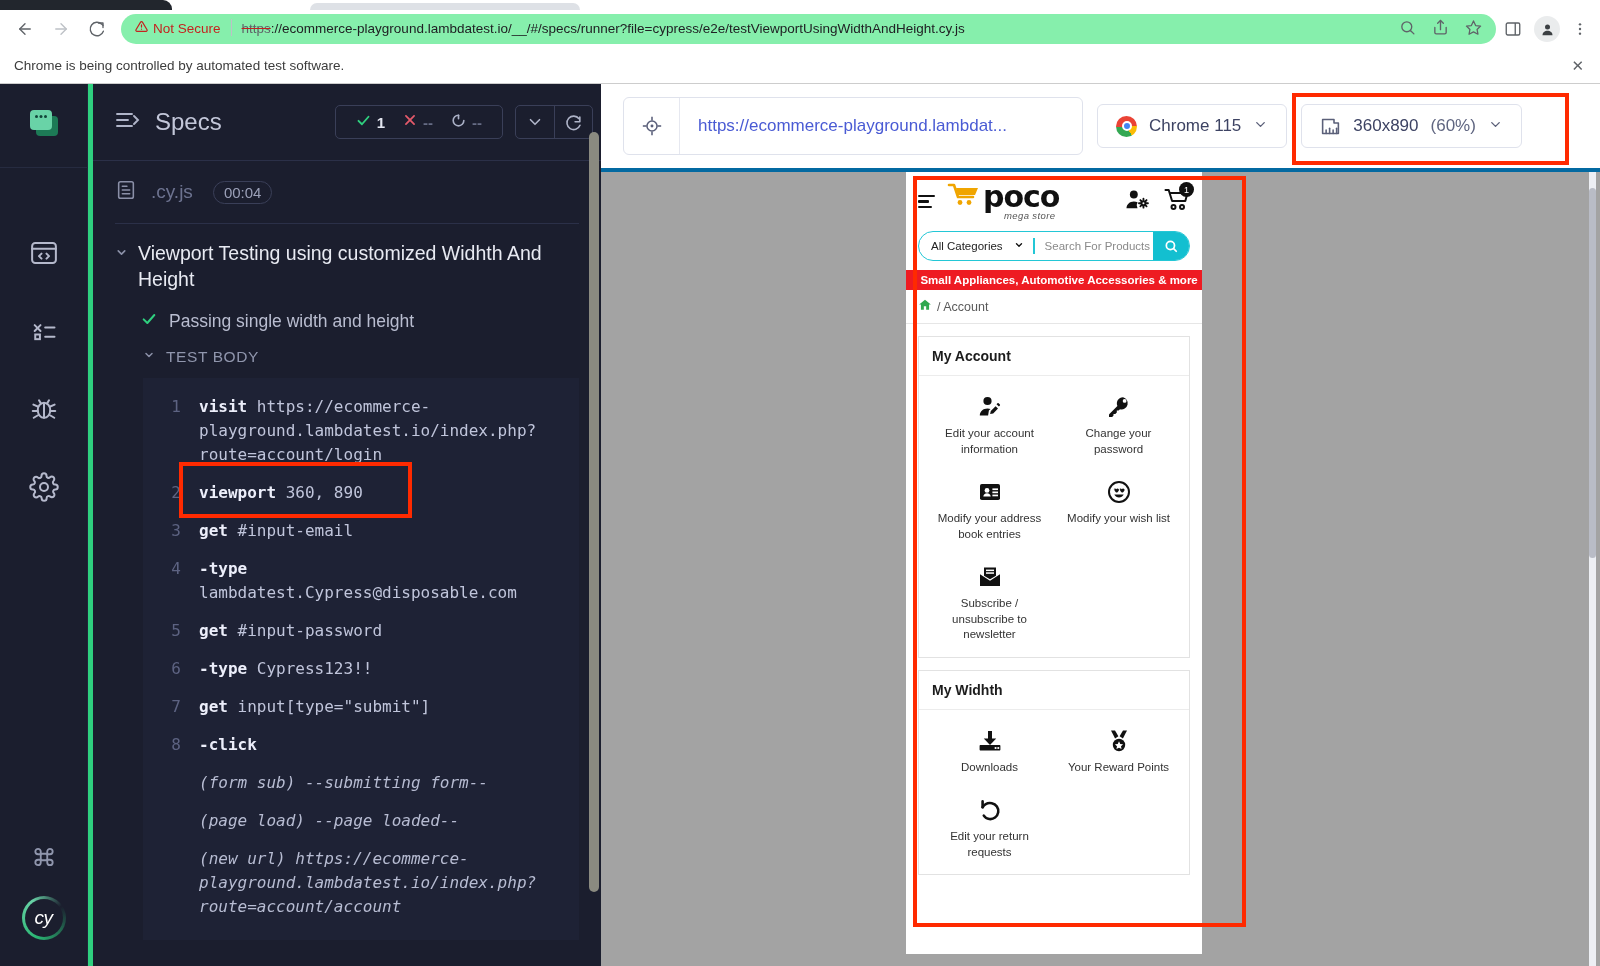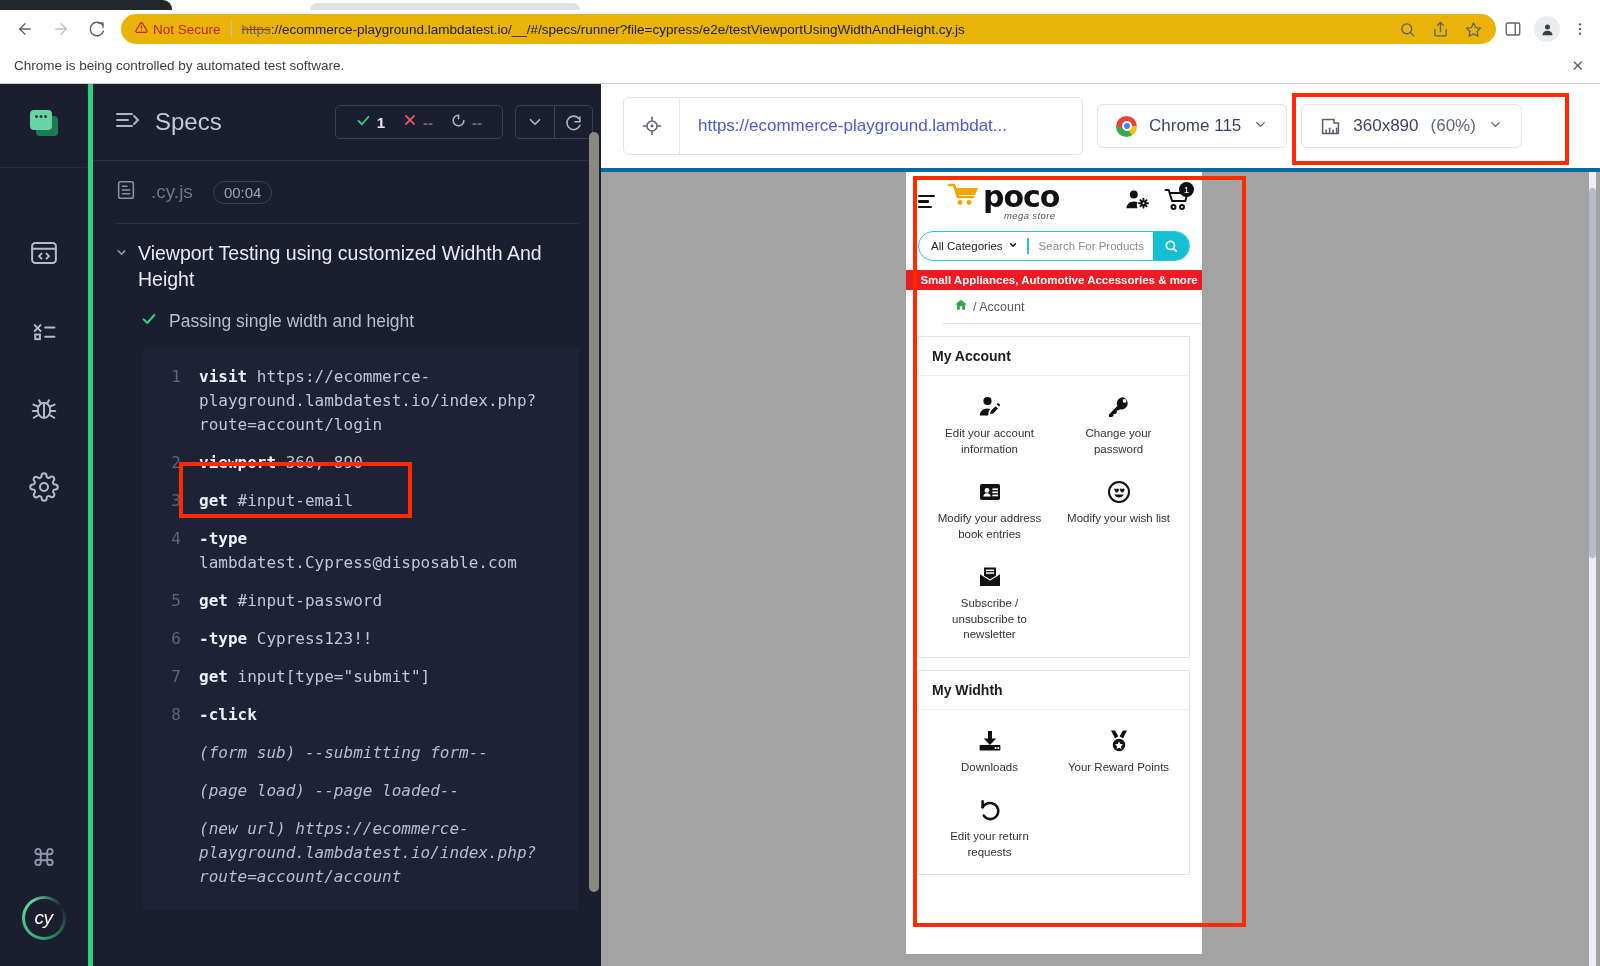--- a/index.html
+++ b/index.html
@@ -33,22 +33,22 @@
   .nav-btn {
     width: 30px; height: 30px; margin-left: 6px;
     display: flex; align-items: center; justify-content: center;
     border-radius: 50%;
     color: #5f6368;
   }
   .nav-btn.first { margin-left: 10px; }
   .nav-btn.disabled { color: #bdc1c6; }
   .omnibox {
     flex: 1; height: 30px; margin-left: 9px; margin-right: 8px;
-    background: #eab308; border-radius: 16px;
-    display: flex; align-items: center; padding: 0 14px;
+    background: #86efac; border-radius: 16px;
+    display: flex; align-items: flex-end; padding: 8px 14px;
     overflow: hidden;
   }
   .warn-tri { color: #c5221f; font-size: 12px; margin-right: 5px; line-height:1; position:relative; top:-1px;}
   .notsecure {
     color: #c5221f; font-size: 13.5px; white-space: nowrap;
   }
   .omni-sep {
     width: 1px; height: 17px; background: #bdc1c6; margin: 0 10px;
   }
   .url-scheme {
@@ -274,36 +274,35 @@
   .cart-badge {
     position: absolute; right: -4px; top: -6px;
     width: 15px; height: 15px; border-radius: 50%;
     background: #111; color: #fff; font-size: 9px;
     display: flex; align-items: center; justify-content: center;
   }
   .searchbar {
     margin-top: 10px; height: 30px; display: flex; align-items: center;
     border: 1px solid #23c7d6; border-radius: 16px; overflow: hidden; background: #fff;
   }
-  .cat-sel { display: flex; align-items: center; gap: 5px; padding: 0 9px 0 12px; font-size: 11.5px; color: #222; white-space: nowrap; }
+  .cat-sel { display: flex; align-items: center; gap: 11px; padding: 0 9px 0 12px; font-size: 11.5px; color: #222; white-space: nowrap; }
   .cat-div { width: 2px; height: 16px; background: #23c7d6; }
   .search-inp { flex: 1; padding-left: 10px; font-size: 11.5px; color: #8a8a8a; }
   .search-go {
     width: 36px; height: 30px; background: #13bfd0;
     display: flex; align-items: center; justify-content: center; color: #fff;
   }
   .promo {
     margin-top: 9px; background: #ee1b22; color: #fff;
     font-size: 11.5px; font-weight: 700; padding: 4px 8px; white-space: nowrap; overflow: hidden;
   }
   .crumbs {
     display: flex; align-items: center; gap: 5px;
     padding: 8px 12px 8px 12px; font-size: 12.5px; color: #5a5a5a;
     border-bottom: 1px solid #e6e6e6;
-    margin-left: 36px;
   }
   .home-ico { color: #2fa84f; font-size: 13px; }
 
   .panel {
     margin: 12px 12px 0 12px; border: 1px solid #e2e2e2; background: #fff;
   }
   .panel-head {
     padding: 11px 13px; border-bottom: 1px solid #ececec;
     font-size: 14px; font-weight: 700; color: #1c1c1c;
   }
@@ -556,20 +555,28 @@
 
       <div class="test-row">
         <span class="tick">
           <svg width="16" height="16" viewBox="0 0 24 24" fill="none" stroke="#2fd07f" stroke-width="3" stroke-linecap="round" stroke-linejoin="round">
               <polyline points="4 12.5 9.5 18 20 6"></polyline>
             </svg>
         </span>
         <span>Passing single width and height</span>
       </div>
 
+      <div class="testbody-row">
+        <span class="chev" style="padding-top:0">
+          <svg width="12" height="12" viewBox="0 0 24 24" fill="none" stroke="currentColor" stroke-width="3" stroke-linecap="round" stroke-linejoin="round">
+              <polyline points="6 9 12 15 18 9"></polyline>
+            </svg>
+        </span>
+        <span>TEST BODY</span>
+      </div>
 
       <div class="cmdlist" id="cmdlist">
           <div class="cmd">
             <span class="cmd-num">1</span>
             <span class="cmd-text"><b>visit</b><span>  https://ecommerce-playground.lambdatest.io/index.php?route=account/login</span></span>
           </div>
           <div class="cmd">
             <span class="cmd-num">2</span>
             <span class="cmd-text"><b>viewport</b><span>  360, 890</span></span>
           </div>

